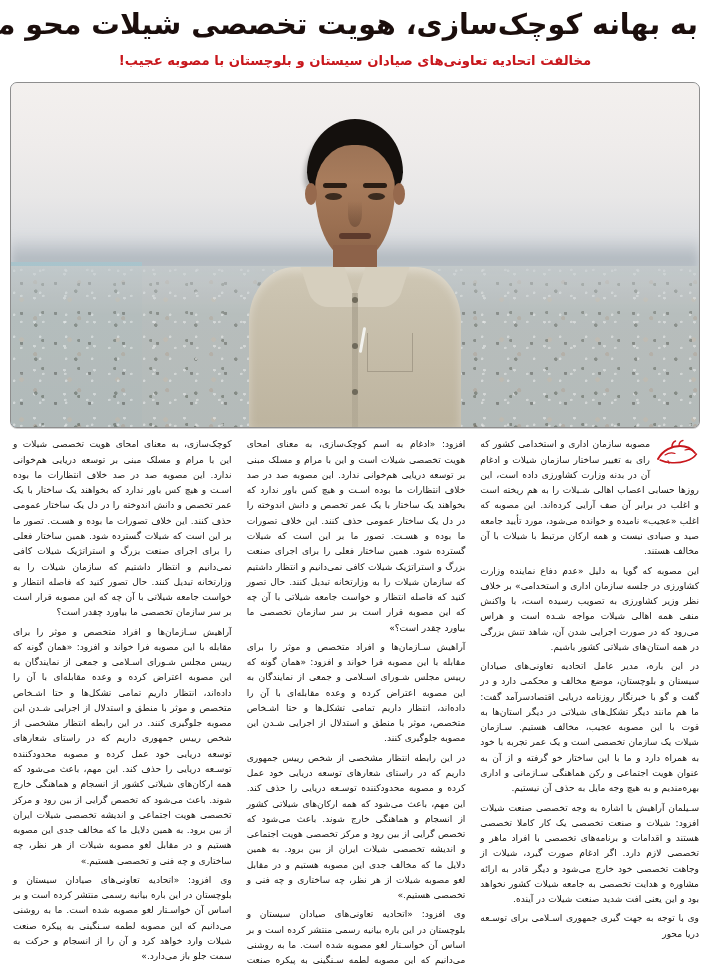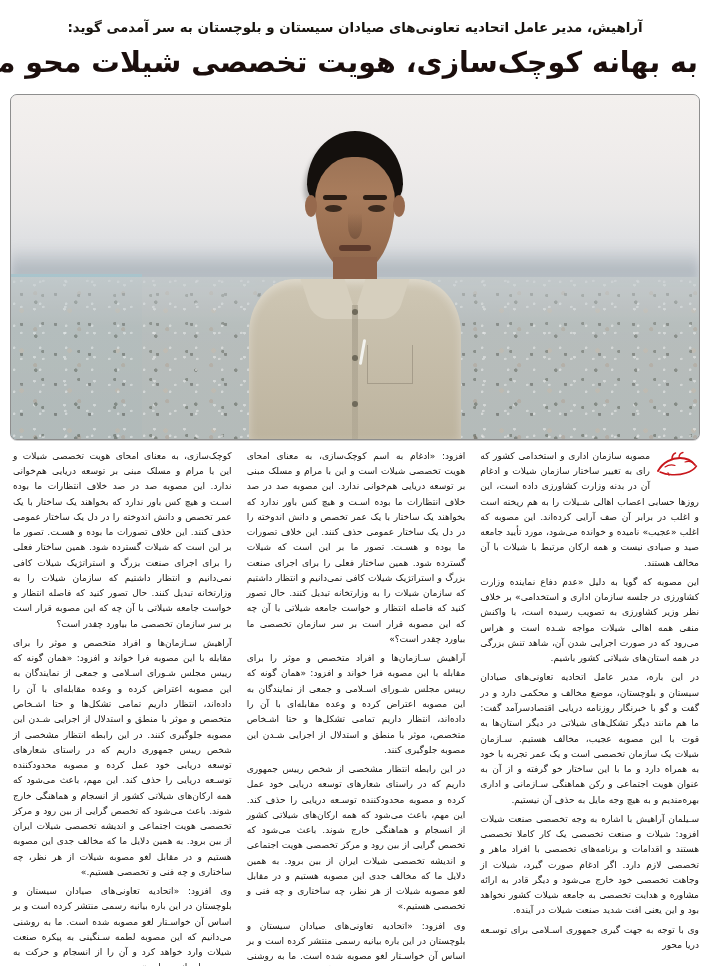--- a/index.html
+++ b/index.html
@@ -326,24 +326,24 @@
     display: block;
     width: 44px;
     height: 30px;
   }
 </style>
 </head>
 <body>
 
 <div class="page">
 
-  <div class="kicker">آراهیش، مدیر عامل اتحادیه تعاونی‌های صیادان سیستان و بلوچستان به سر آمدمی گوید:</div>
 
   <h1 class="headline">به بهانه کوچک‌سازی، هویت تخصصی شیلات محو می‌شود</h1>
 
+  <div class="subhead">مخالفت اتحادیه تعاونی‌های صیادان سیستان و بلوچستان با مصوبه عجیب!</div>
 
   <div class="photo-wrap">
     <div class="photo">
       <div class="ridge"></div>
       <div class="sea"></div>
       <div class="city"></div>
       <div class="subject">
         <div class="hair"></div>
         <div class="face"></div>
         <div class="ear-l"></div>

